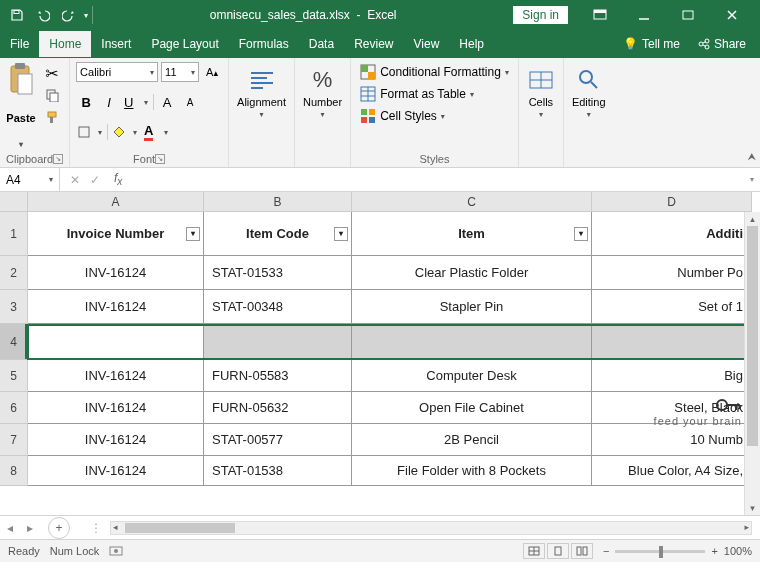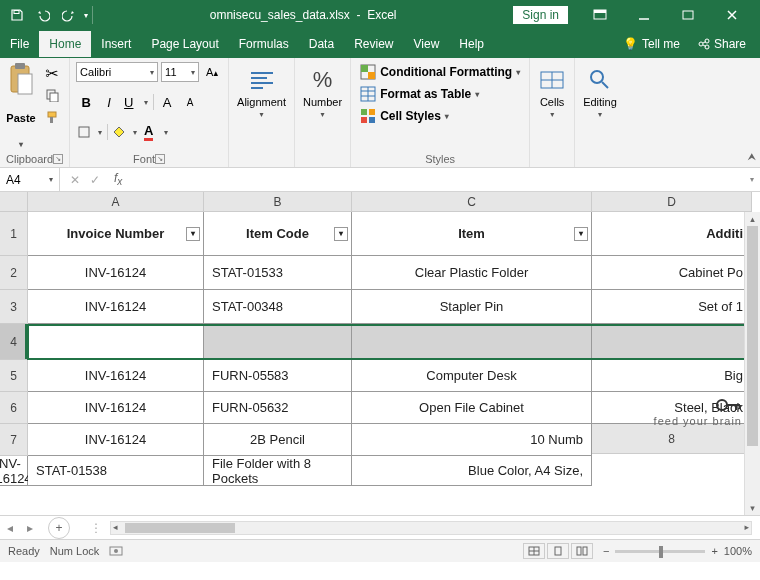--- a/index.html
+++ b/index.html
@@ -38,21 +38,21 @@
 .font select, .font .combo { font-size: 11px; height: 20px; border: 1px solid #ababab; background: #fff; }
 .font .fname { width: 82px; padding: 0 3px; display: flex; align-items: center; justify-content: space-between; }
 .font .fsize { width: 38px; padding: 0 3px; display: flex; align-items: center; justify-content: space-between; }
 .font .fbtn { width: 20px; height: 20px; display: flex; align-items: center; justify-content: center; font-size: 13px; }
 .font .fbtn.split { width: 28px; justify-content: space-between; padding: 0 2px; }
 
 .biggrp { display: flex; flex-direction: column; align-items: center; gap: 2px; font-size: 11px; padding: 4px 2px 0; }
 .biggrp .icon { width: 28px; height: 28px; display: flex; align-items: center; justify-content: center; }
 
 .styles .sbtn { display: flex; align-items: center; gap: 4px; font-size: 12px; padding: 2px 3px; }
-.styles .scol { display: flex; flex-direction: column; gap: 2px; font-weight: bold; }
+.styles .scol { display: flex; flex-direction: column; gap: 2px; }
 
 .collapse { position: absolute; right: 4px; bottom: 4px; font-size: 10px; color: #666; }
 
 
 .fbar { height: 24px; border-bottom: 1px solid #d4d4d4; display: flex; align-items: center; font-size: 12px; }
 .fbar .namebox { width: 60px; border-right: 1px solid #d4d4d4; padding: 0 6px; display: flex; align-items: center; justify-content: space-between; height: 100%; }
 .fbar .fbtns { display: flex; align-items: center; gap: 2px; padding: 0 6px; color: #aaa; }
 .fbar .fbtns span { width: 18px; text-align: center; }
 .fbar .fx { font-style: italic; color: #666; padding: 0 4px; }
 .fbar .formula { flex: 1; padding: 0 4px; }
@@ -422,21 +422,21 @@
         <span class="filter">▾</span>
       </div>
     <div class="cell hdr r1 right">
         <span>Additi</span>
       </div>
 
     <div class="rh r2">2</div>
     <div class="cell r2 center">INV-16124</div>
     <div class="cell r2">STAT-01533</div>
     <div class="cell r2 center">Clear Plastic Folder</div>
-    <div class="cell r2 right">Cabinet Po</div>
+    <div class="cell r2 right">Number Po</div>
 
     <div class="rh r3">3</div>
     <div class="cell r3 center">INV-16124</div>
     <div class="cell r3">STAT-00348</div>
     <div class="cell r3 center">Stapler Pin</div>
     <div class="cell r3 right">Set of 1</div>
 
     <div class="rh r4 sel4">4</div>
     <div class="cell r4 selrow" style="background:#fff"></div>
     <div class="cell r4 selrow"></div>
@@ -450,20 +450,21 @@
     <div class="cell r5 right">Big</div>
 
     <div class="rh r6">6</div>
     <div class="cell r6 center">INV-16124</div>
     <div class="cell r6">FURN-05632</div>
     <div class="cell r6 center">Open File Cabinet</div>
     <div class="cell r6 right">Steel, Black</div>
 
     <div class="rh r7">7</div>
     <div class="cell r7 center">INV-16124</div>
+    <div class="cell r7">STAT-00577</div>
     <div class="cell r7 center">2B Pencil</div>
     <div class="cell r7 right">10 Numb</div>
 
     <div class="rh r8">8</div>
     <div class="cell r8 center">INV-16124</div>
     <div class="cell r8">STAT-01538</div>
     <div class="cell r8 center">File Folder with 8 Pockets</div>
     <div class="cell r8 right">Blue Color, A4 Size,</div>
   </div>
 

